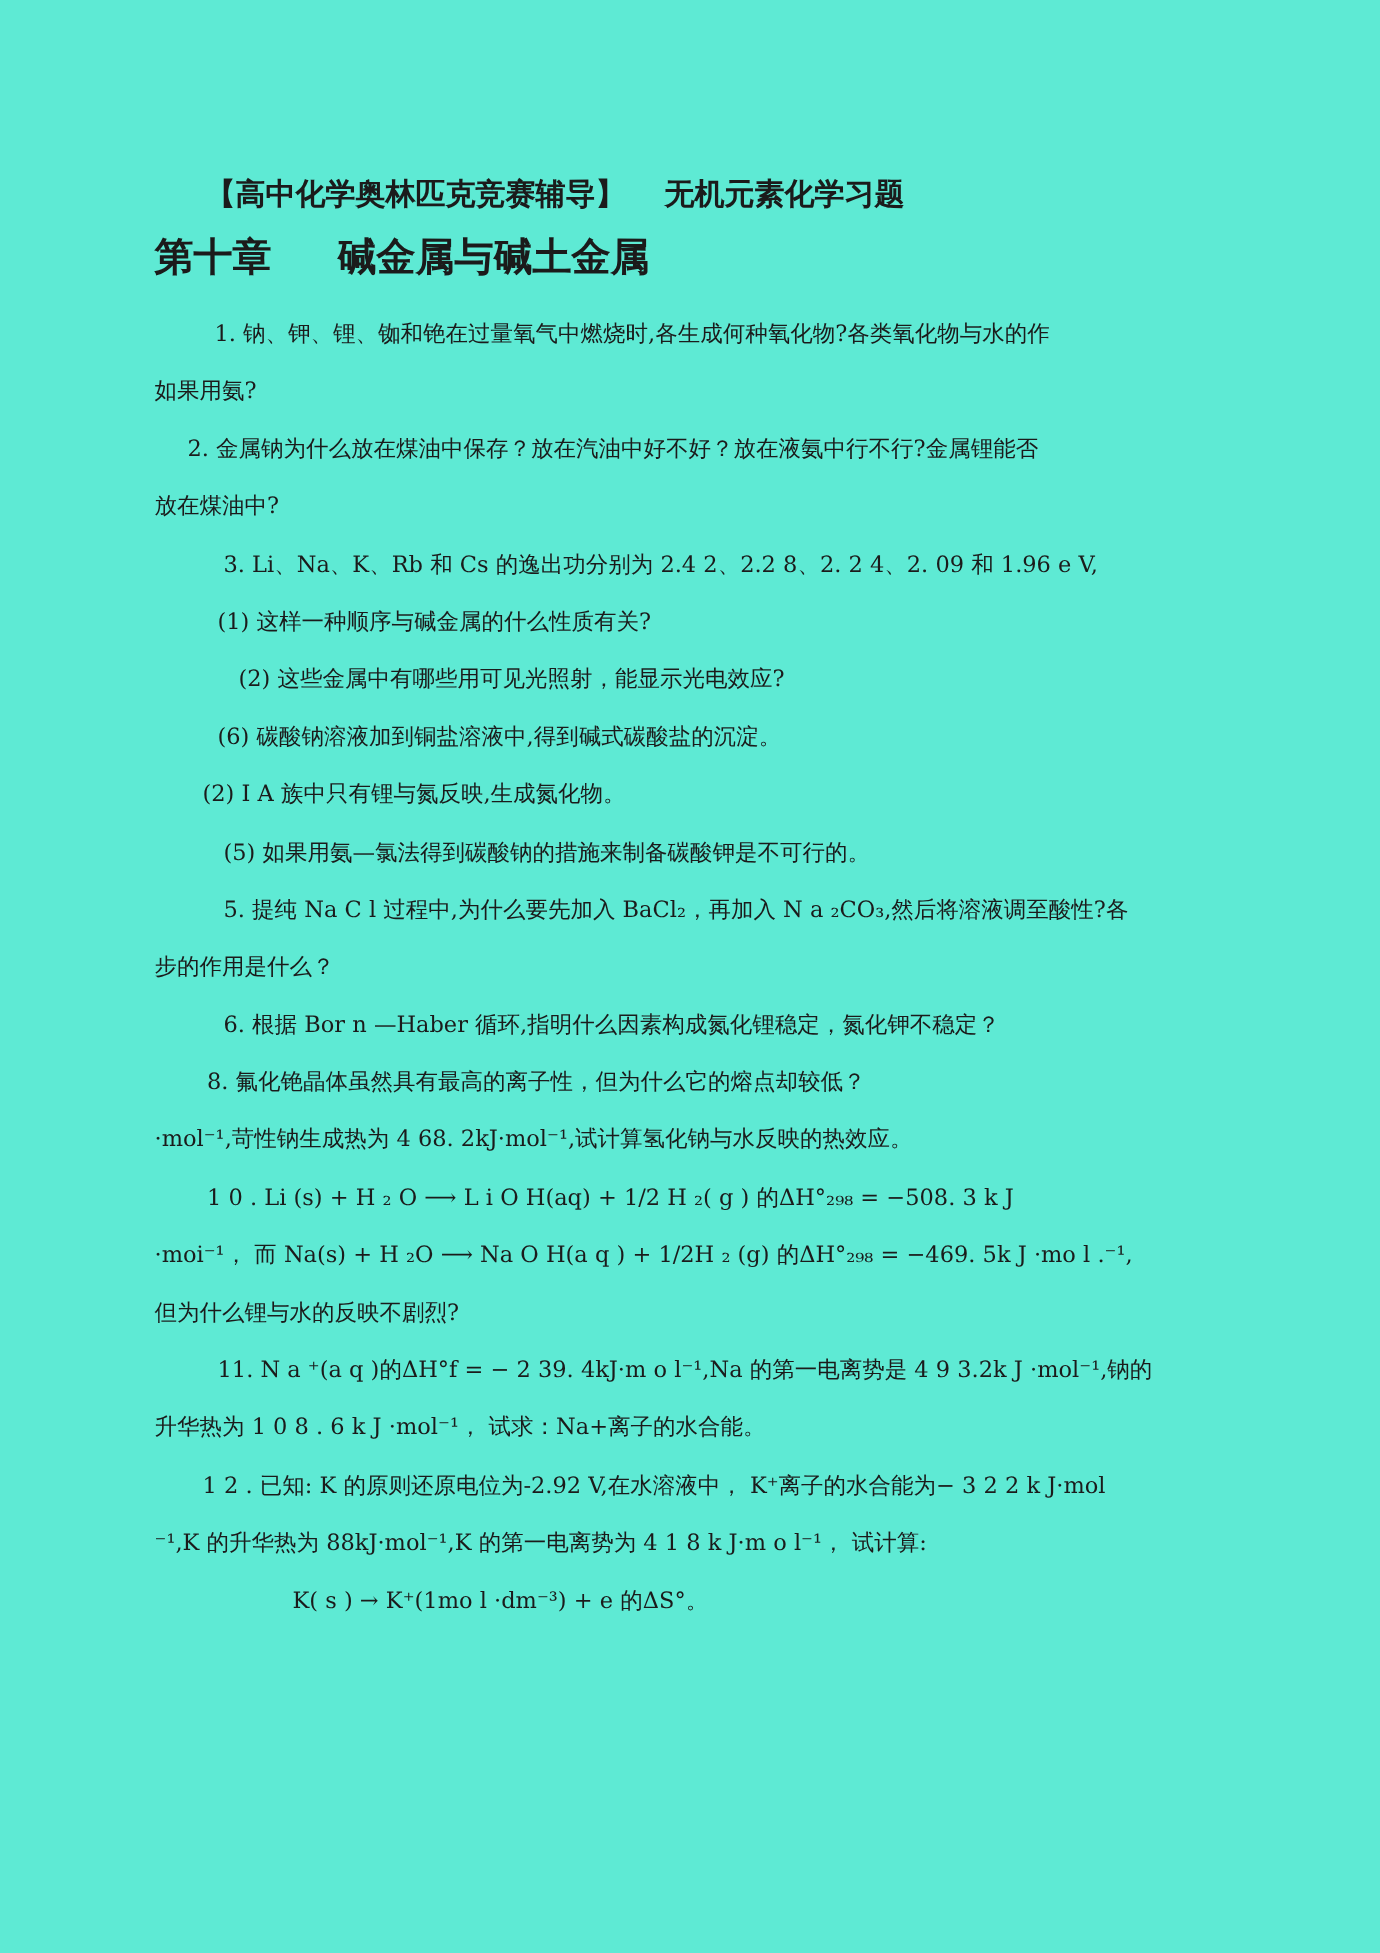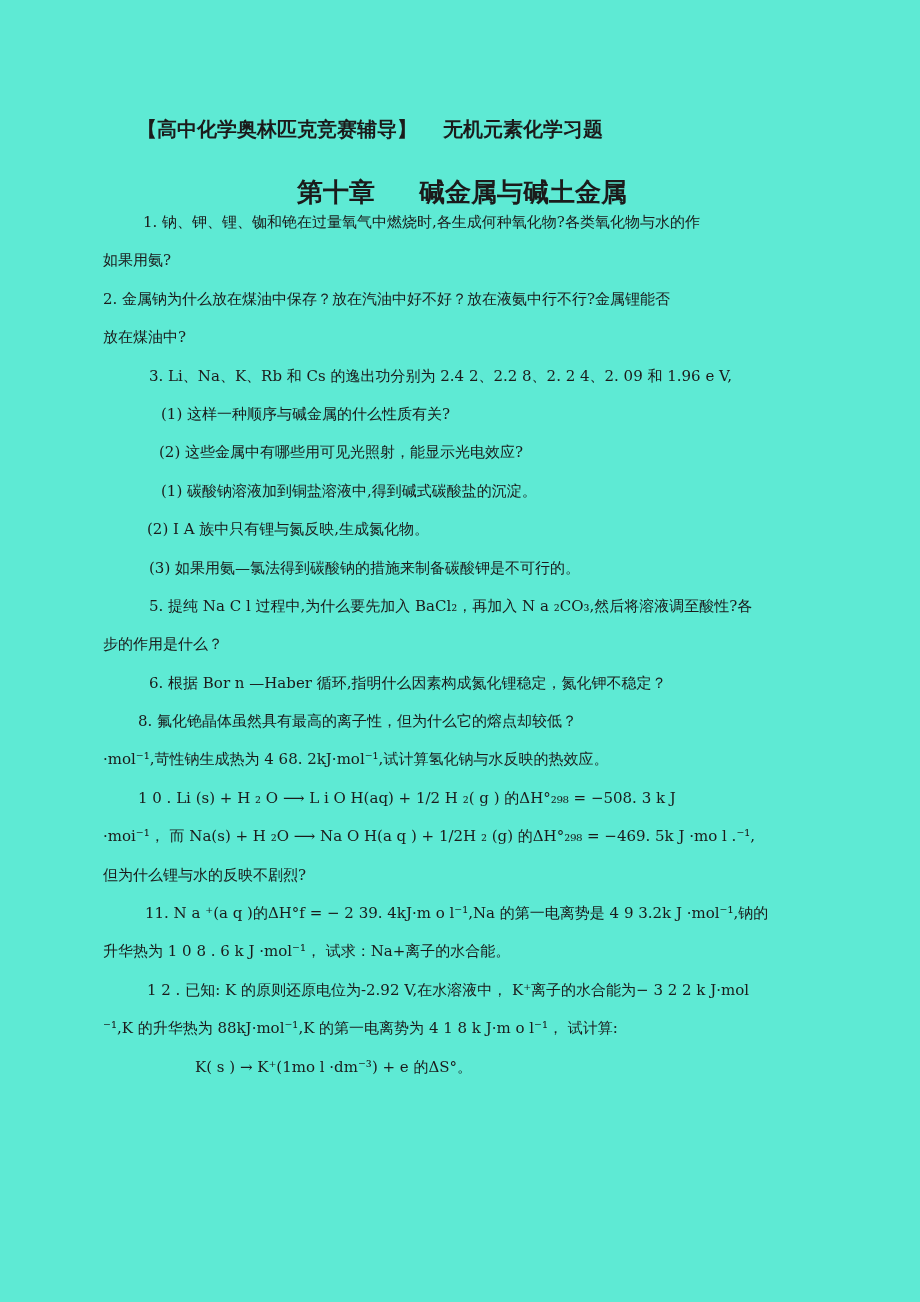--- a/index.html
+++ b/index.html
@@ -27,55 +27,53 @@
     white-space: nowrap;
   }
   .doc-header .subject {
     margin-left: 26px;
   }
   .doc-title {
     position: absolute;
     left: 103px;
     top: 156px;
     width: 718px;
-    text-align: center;
     font-family: "DejaVu Sans", "Liberation Sans", sans-serif;
     font-weight: bold;
     font-size: 26px;
     line-height: 32px;
     white-space: nowrap;
-    margin-top: 20px;
   }
   .doc-title .title-name {
     margin-left: 44px;
   }
   .doc-body {
     position: absolute;
     left: 103px;
     top: 203px;
     width: 718px;
     font-size: 15px;
   }
   .line {
     height: 38.4px;
     line-height: 38.4px;
     white-space: nowrap;
     overflow: visible;
   }
   
   .ind0   { margin-left: 0; }
-  .ind22  { }
+  .ind22  { margin-left: 22px; }
   .ind36  { margin-left: 36px; }
   .ind38  { margin-left: 35px; }
   .ind40  { margin-left: 40px; }
   .ind42  { margin-left: 42px; }
-  .ind44  { margin-left: 44px; }
+  .ind44  { margin-left: 32px; }
   .ind46  { margin-left: 46px; }
   .ind56  { margin-left: 56px; }
-  .ind58  { margin-left: 58px; }
+  .ind58  { margin-left: 42px; }
   .ind92  { margin-left: 92px; }
 </style>
 </head>
 <body>
 
 <div class="page">
 
   <div class="doc-header">
     <span class="tag">【高中化学奥林匹克竞赛辅导】</span><span class="subject">无机元素化学习题</span>
   </div>
@@ -85,23 +83,23 @@
   </div>
 
   <div class="doc-body">
     <div class="line ind40">1.  钠、钾、锂、铷和铯在过量氧气中燃烧时,各生成何种氧化物?各类氧化物与水的作</div>
     <div class="line ind0">如果用氨?</div>
     <div class="line ind22">2. 金属钠为什么放在煤油中保存？放在汽油中好不好？放在液氨中行不行?金属锂能否</div>
     <div class="line ind0">放在煤油中?</div>
     <div class="line ind46">3.  Li、Na、K、Rb 和 Cs 的逸出功分别为 2.4 2、2.2 8、2.  2 4、2. 09 和 1.96 e V,</div>
     <div class="line ind58">(1) 这样一种顺序与碱金属的什么性质有关?</div>
     <div class="line ind56">(2)  这些金属中有哪些用可见光照射，能显示光电效应?</div>
-    <div class="line ind58">(1) 碳酸钠溶液加到铜盐溶液中,得到碱式碳酸盐的沉淀。</div>
+    <div class="line ind58">(6) 碳酸钠溶液加到铜盐溶液中,得到碱式碳酸盐的沉淀。</div>
     <div class="line ind44">(2) I A 族中只有锂与氮反映,生成氮化物。</div>
-    <div class="line ind46">(3) 如果用氨—氯法得到碳酸钠的措施来制备碳酸钾是不可行的。</div>
+    <div class="line ind46">(5) 如果用氨—氯法得到碳酸钠的措施来制备碳酸钾是不可行的。</div>
     <div class="line ind46">5. 提纯 Na C l 过程中,为什么要先加入 BaCl₂，再加入 N a ₂CO₃,然后将溶液调至酸性?各</div>
     <div class="line ind0">步的作用是什么？</div>
     <div class="line ind46">6.  根据 Bor n —Haber 循环,指明什么因素构成氮化锂稳定，氮化钾不稳定？</div>
     <div class="line ind38">8. 氟化铯晶体虽然具有最高的离子性，但为什么它的熔点却较低？</div>
     <div class="line ind0">·mol⁻¹,苛性钠生成热为 4 68. 2kJ·mol⁻¹,试计算氢化钠与水反映的热效应。</div>
     <div class="line ind38">1 0 . Li (s)  +  H ₂ O ⟶ L i O H(aq) + 1/2 H ₂( g )   的ΔH°₂₉₈  =  −508. 3 k J</div>
     <div class="line ind0">·moi⁻¹， 而 Na(s)  +  H ₂O ⟶ Na O H(a q ) + 1/2H ₂ (g)   的ΔH°₂₉₈ =  −469. 5k J ·mo l .⁻¹,</div>
     <div class="line ind0">但为什么锂与水的反映不剧烈?</div>
     <div class="line ind42">11. N a ⁺(a q )的ΔH°f  =  − 2 39. 4kJ·m o l⁻¹,Na 的第一电离势是 4 9 3.2k J ·mol⁻¹,钠的</div>
     <div class="line ind0">升华热为 1 0 8 . 6 k J ·mol⁻¹， 试求：Na+离子的水合能。</div>

